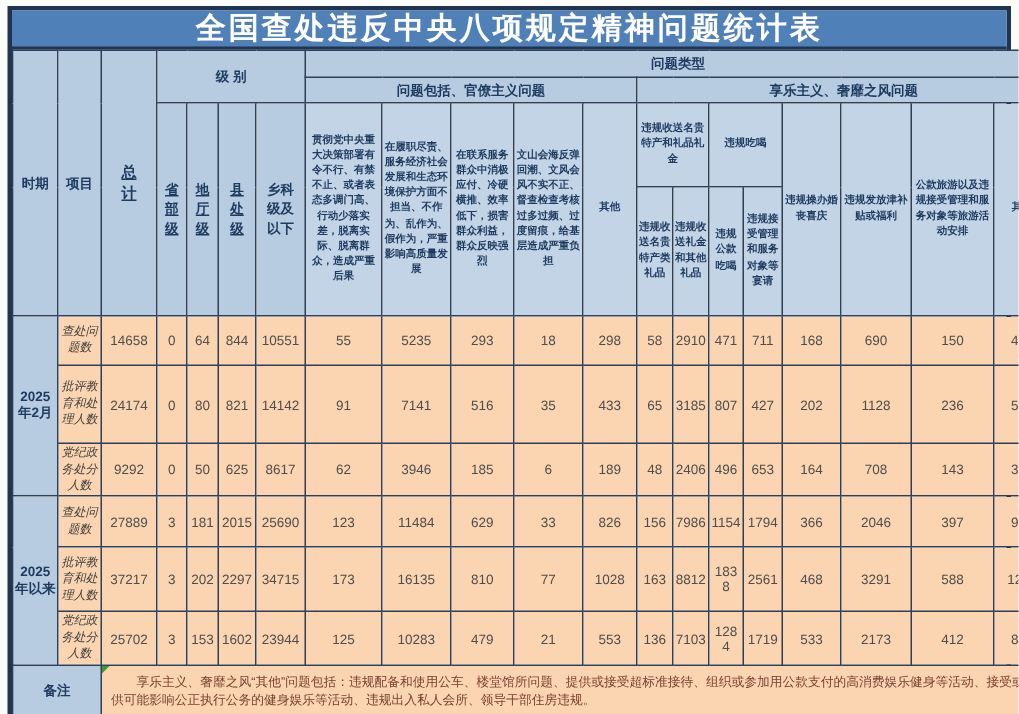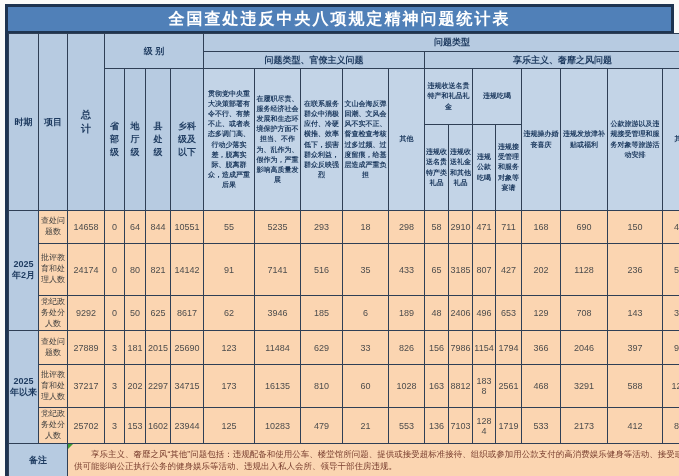--- a/index.html
+++ b/index.html
@@ -1,28 +1,28 @@
 <!DOCTYPE html>
 <html><head>
 <meta charset="utf-8">
 <style>
   html,body{margin:0;padding:0;background:#fbfbf9;font-family:"Liberation Sans","DejaVu Sans",sans-serif;}
   .sheet{width:663px;margin:4px auto 0 auto;border:3px solid #1e3450;background:#fff;}
-  .title-bar{background:#5080b8;border-bottom:2px solid #1e3450;color:#fff;font-size:16px;font-weight:bold;
+  .title-bar{background:#5080b8;border-bottom:2px solid #1e3450;color:#fff;font-size:20px;font-weight:bold;
              text-align:center;letter-spacing:2px;height:24px;line-height:24px;}
   table{border-collapse:collapse;table-layout:fixed;width:100%;}
   td{border:1px solid #2f3f55;overflow:hidden;padding:1px 1px;vertical-align:middle;text-align:center;
      word-break:break-all;}
   .h{background:#b7cbe1;color:#1d3a5f;font-weight:bold;font-size:9px;}
   .hd{background:#c3d4e7;color:#1d3a5f;font-weight:bold;font-size:7px;line-height:1.45;text-align:center;}
   .num{background:#fbd5b1;color:#4d4d4d;font-size:9px;}
   .period{background:#b7cbe1;color:#1d3a5f;font-weight:bold;font-size:9px;}
-  .item{background:#fbd5b1;color:#3e3e3e;font-size:8px;line-height:1.35;}
+  .item{background:#fbd5b1;color:#3e3e3e;font-size:8px;line-height:1.35;font-style:italic;}
   .big{font-size:10px;}
-  .vnarrow{display:inline-block;width:1em;}
+  .vnarrow{display:inline-block;width:1em;text-decoration:underline;}
   .rh-a{height:18px}.rh-b{height:17px}.rh-c{height:56px}.rh-d{height:86px}
   .rr1{height:33px}.rr2{height:52px}.rr3{height:31px}.rr4{height:34px}.rr5{height:43px}.rr6{height:34px}
   .note-row{height:34px}
   .note-cell{background:#fbd5b1;color:#7b4031;font-size:8.5px;text-align:left;line-height:1.5;
              padding:2px 6px;position:relative;}
   .note-cell .txt{display:block;text-indent:2em;}
   .corner{position:absolute;left:0;top:0;width:0;height:0;border-top:5px solid #3f9c35;border-right:5px solid transparent;}
 </style>
 </head>
 <body>
@@ -57,21 +57,21 @@
     <tbody>
         <tr class="rh-a">
       <td class="h" rowspan="4">时期</td>
       <td class="h" rowspan="4">项目</td>
       <td class="h big" rowspan="4"><span class="vnarrow">总计</span></td>
       <td class="h" colspan="4" rowspan="2">级 别</td>
       <td class="h" colspan="13">问题类型</td>
     </tr>
 
     <tr class="rh-b">
-      <td class="h" colspan="5">问题类型、官僚主义问题</td>
+      <td class="h" colspan="5">问题包括、官僚主义问题</td>
       <td class="h" colspan="8">享乐主义、奢靡之风问题</td>
     </tr>
 
     <tr class="rh-c">
       <td class="h" rowspan="2"><span class="vnarrow">省部级</span></td>
       <td class="h" rowspan="2"><span class="vnarrow">地厅级</span></td>
       <td class="h" rowspan="2"><span class="vnarrow">县处级</span></td>
       <td class="h" rowspan="2"><span style="display:inline-block;width:2em">乡科级及以下</span></td>
       <td class="hd" rowspan="2">贯彻党中央重大决策部署有令不行、有禁不止、或者表态多调门高、行动少落实差，脱离实际、脱离群众，造成严重后果</td>
       <td class="hd" rowspan="2">在履职尽责、服务经济社会发展和生态环境保护方面不担当、不作为、乱作为、假作为，严重影响高质量发展</td>
@@ -145,21 +145,21 @@
       <td class="num">8617</td>
       <td class="num">62</td>
       <td class="num">3946</td>
       <td class="num">185</td>
       <td class="num">6</td>
       <td class="num">189</td>
       <td class="num">48</td>
       <td class="num">2406</td>
       <td class="num">496</td>
       <td class="num">653</td>
-      <td class="num">129</td>
+      <td class="num">164</td>
       <td class="num">708</td>
       <td class="num">143</td>
       <td class="num">321</td>
     </tr>
 
     <tr class="rr4">
       <td class="period" rowspan="3">2025年以来</td>
       <td class="item">查处问题数</td>
       <td class="num">27889</td>
       <td class="num">3</td>
@@ -183,21 +183,21 @@
     <tr class="rr5">
       <td class="item">批评教育和处理人数</td>
       <td class="num">37217</td>
       <td class="num">3</td>
       <td class="num">202</td>
       <td class="num">2297</td>
       <td class="num">34715</td>
       <td class="num">173</td>
       <td class="num">16135</td>
       <td class="num">810</td>
-      <td class="num">60</td>
+      <td class="num">77</td>
       <td class="num">1028</td>
       <td class="num">163</td>
       <td class="num">8812</td>
       <td class="num">1838</td>
       <td class="num">2561</td>
       <td class="num">468</td>
       <td class="num">3291</td>
       <td class="num">588</td>
       <td class="num">1283</td>
     </tr>

